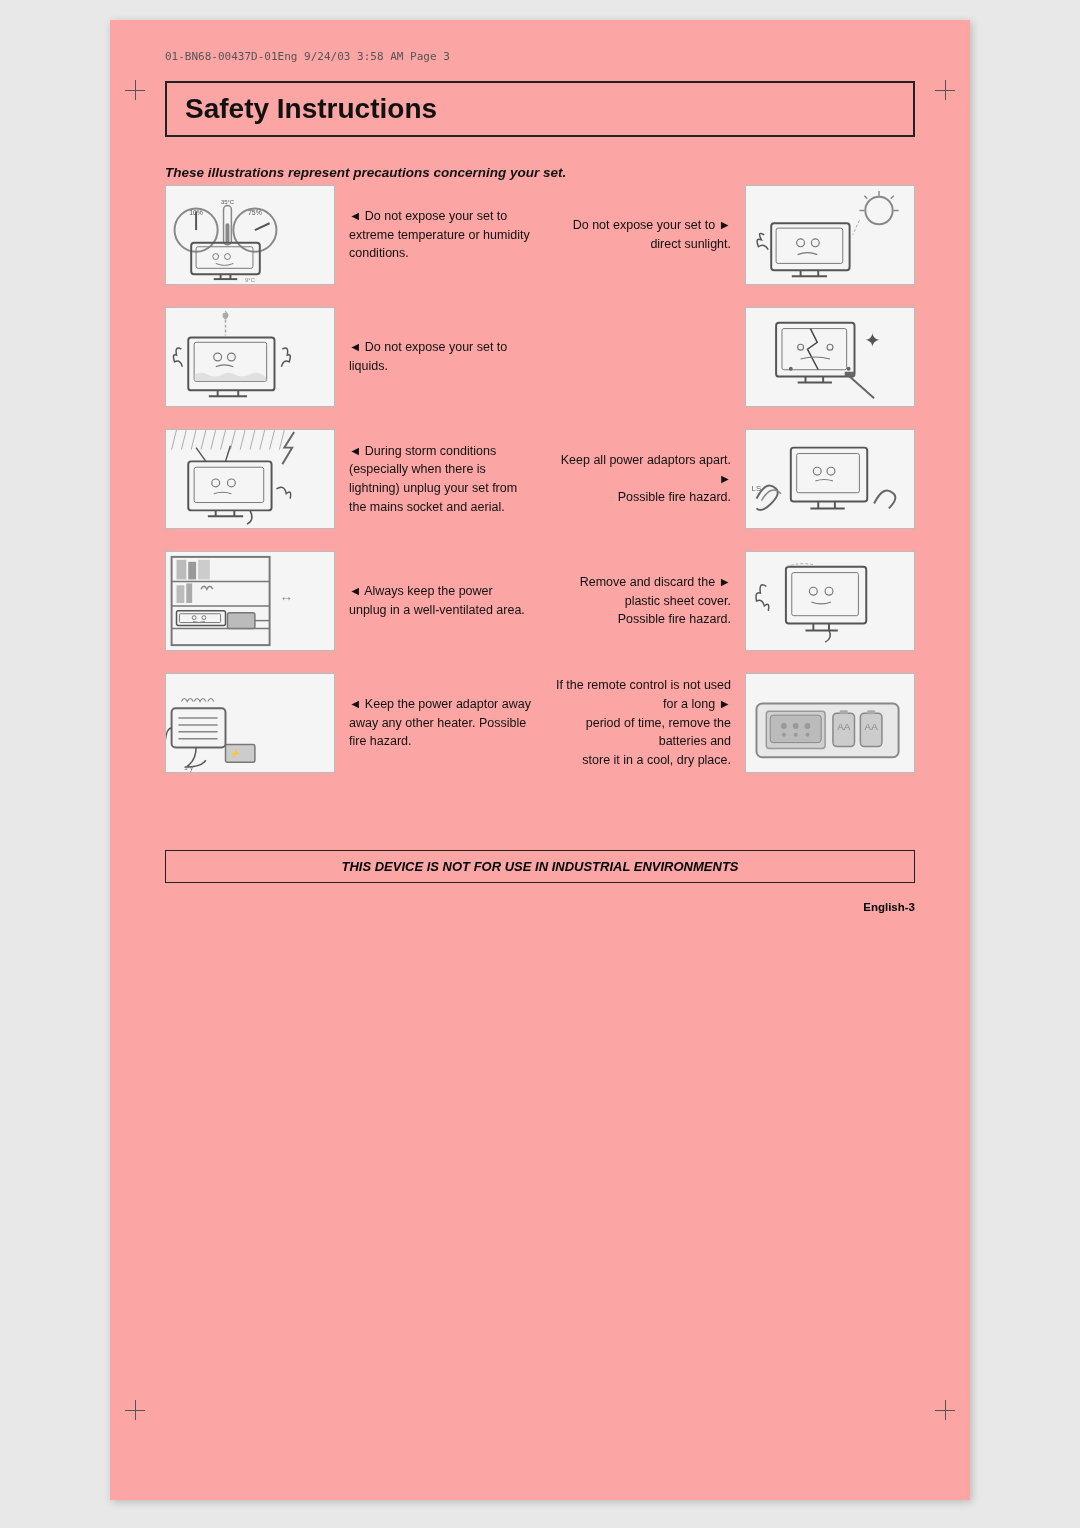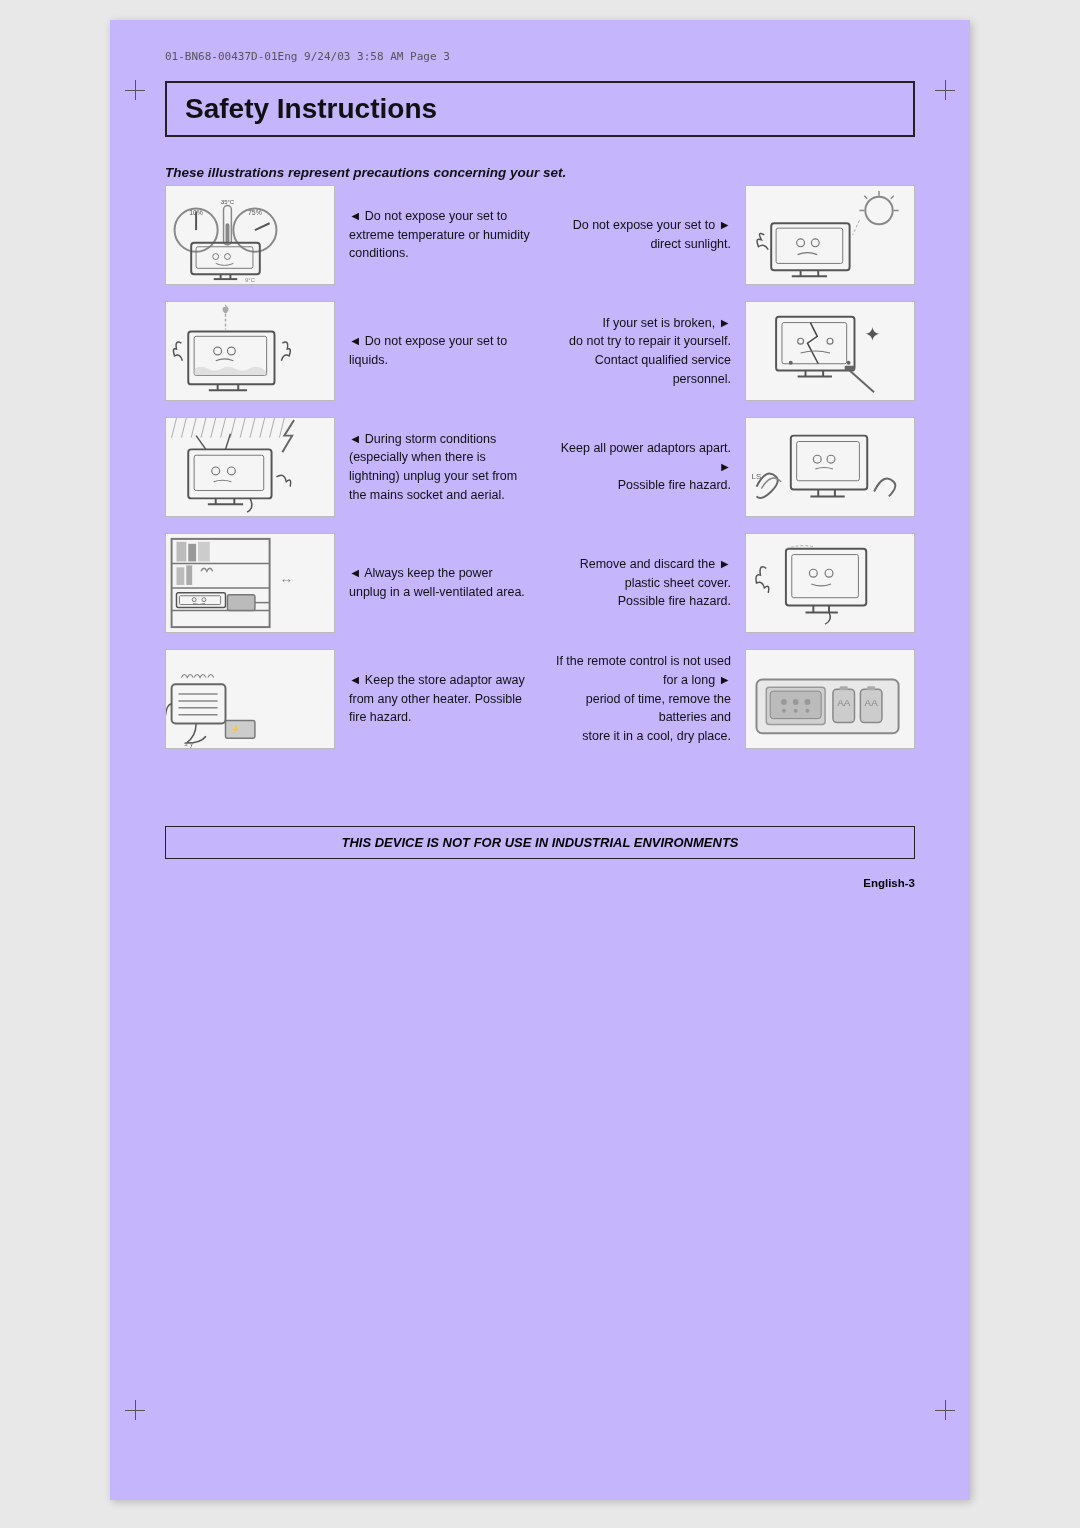--- a/index.html
+++ b/index.html
@@ -9,21 +9,21 @@
       background: #e8e8e8;
       font-family: Arial, sans-serif;
       display: flex;
       justify-content: center;
       align-items: flex-start;
       padding: 20px;
     }
     .page {
       width: 860px;
       min-height: 1480px;
-      background: #c4b5fd;
+      background: #fca5a5;
       padding: 30px 55px 40px 55px;
       position: relative;
       box-shadow: 2px 2px 8px rgba(0,0,0,0.2);
     }
     .header-meta {
       font-size: 11px;
       color: #555;
       margin-bottom: 18px;
       font-family: monospace;
     }
@@ -42,21 +42,21 @@
     }
     .subtitle {
       font-size: 13.5px;
       font-weight: bold;
       font-style: italic;
       color: #111;
     }
     .instructions-grid {
       display: flex;
       flex-direction: column;
-      gap: 0px;
+      gap: 6px;
     }
     .img-placeholder {
       width: 170px;
       min-width: 170px;
       height: 100px;
       border: 1.5px solid #bbb;
       background: #f5f5f5;
       display: flex;
       align-items: center;
       justify-content: center;
@@ -266,21 +266,20 @@
             <path d="M118 42 Q125 38 123 48 Q128 46 125 55 Q119 52 117 60" fill="none" stroke="#555" stroke-width="1.5"></path>
 
             <line x1="52" y1="84" x2="52" y2="90" stroke="#555" stroke-width="2"></line>
             <line x1="73" y1="84" x2="73" y2="90" stroke="#555" stroke-width="2"></line>
             <line x1="43" y1="90" x2="82" y2="90" stroke="#555" stroke-width="2"></line>
           </svg>
         </div>
         <div class="instruction-text">◄ Do not expose your set to liquids.</div>
       </div>
       <div class="col-right">
-        <div class="instruction-text right-align">If your set is broken, ►<br>do not try to repair it yourself.<br>Contact qualified service personnel.</div>
         <div class="img-placeholder">
           <svg viewBox="0 0 170 100" xmlns="http://www.w3.org/2000/svg">
             <rect x="0" y="0" width="170" height="100" fill="#f5f5f5"></rect>
 
             <rect x="30" y="15" width="80" height="55" rx="3" fill="none" stroke="#555" stroke-width="2"></rect>
             <rect x="36" y="21" width="66" height="42" rx="2" fill="none" stroke="#777" stroke-width="1"></rect>
 
             <path d="M65 21 L72 35 L62 42 L73 63" fill="none" stroke="#444" stroke-width="1.5"></path>
 
             <text x="120" y="40" font-size="20" fill="#555">✦</text>
@@ -454,21 +453,21 @@
 
             <path d="M30 75 Q30 88 20 95 Q35 95 40 88" fill="none" stroke="#555" stroke-width="1.5"></path>
 
             <rect x="60" y="72" width="30" height="18" rx="2" fill="#ccc" stroke="#777" stroke-width="1.5"></rect>
 
             <text x="65" y="84" font-size="8" fill="#666">⚡</text>
 
             <text x="18" y="98" font-size="7" fill="#777">s  y</text>
           </svg>
         </div>
-        <div class="instruction-text">◄ Keep the store adaptor away from any other heater. Possible fire hazard.</div>
+        <div class="instruction-text">◄ Keep the power adaptor away away any other heater. Possible fire hazard.</div>
       </div>
       <div class="col-right">
         <div class="instruction-text right-align">If the remote control is not used for a long ►<br>period of time, remove the batteries and<br>store it in a cool, dry place.</div>
         <div class="img-placeholder">
           <svg viewBox="0 0 170 100" xmlns="http://www.w3.org/2000/svg">
             <rect x="0" y="0" width="170" height="100" fill="#f5f5f5"></rect>
 
             <rect x="10" y="30" width="145" height="55" rx="6" fill="#e8e8e8" stroke="#888" stroke-width="2"></rect>
 
             <rect x="20" y="38" width="60" height="38" rx="3" fill="#d0d0d0" stroke="#999" stroke-width="1.5"></rect>

